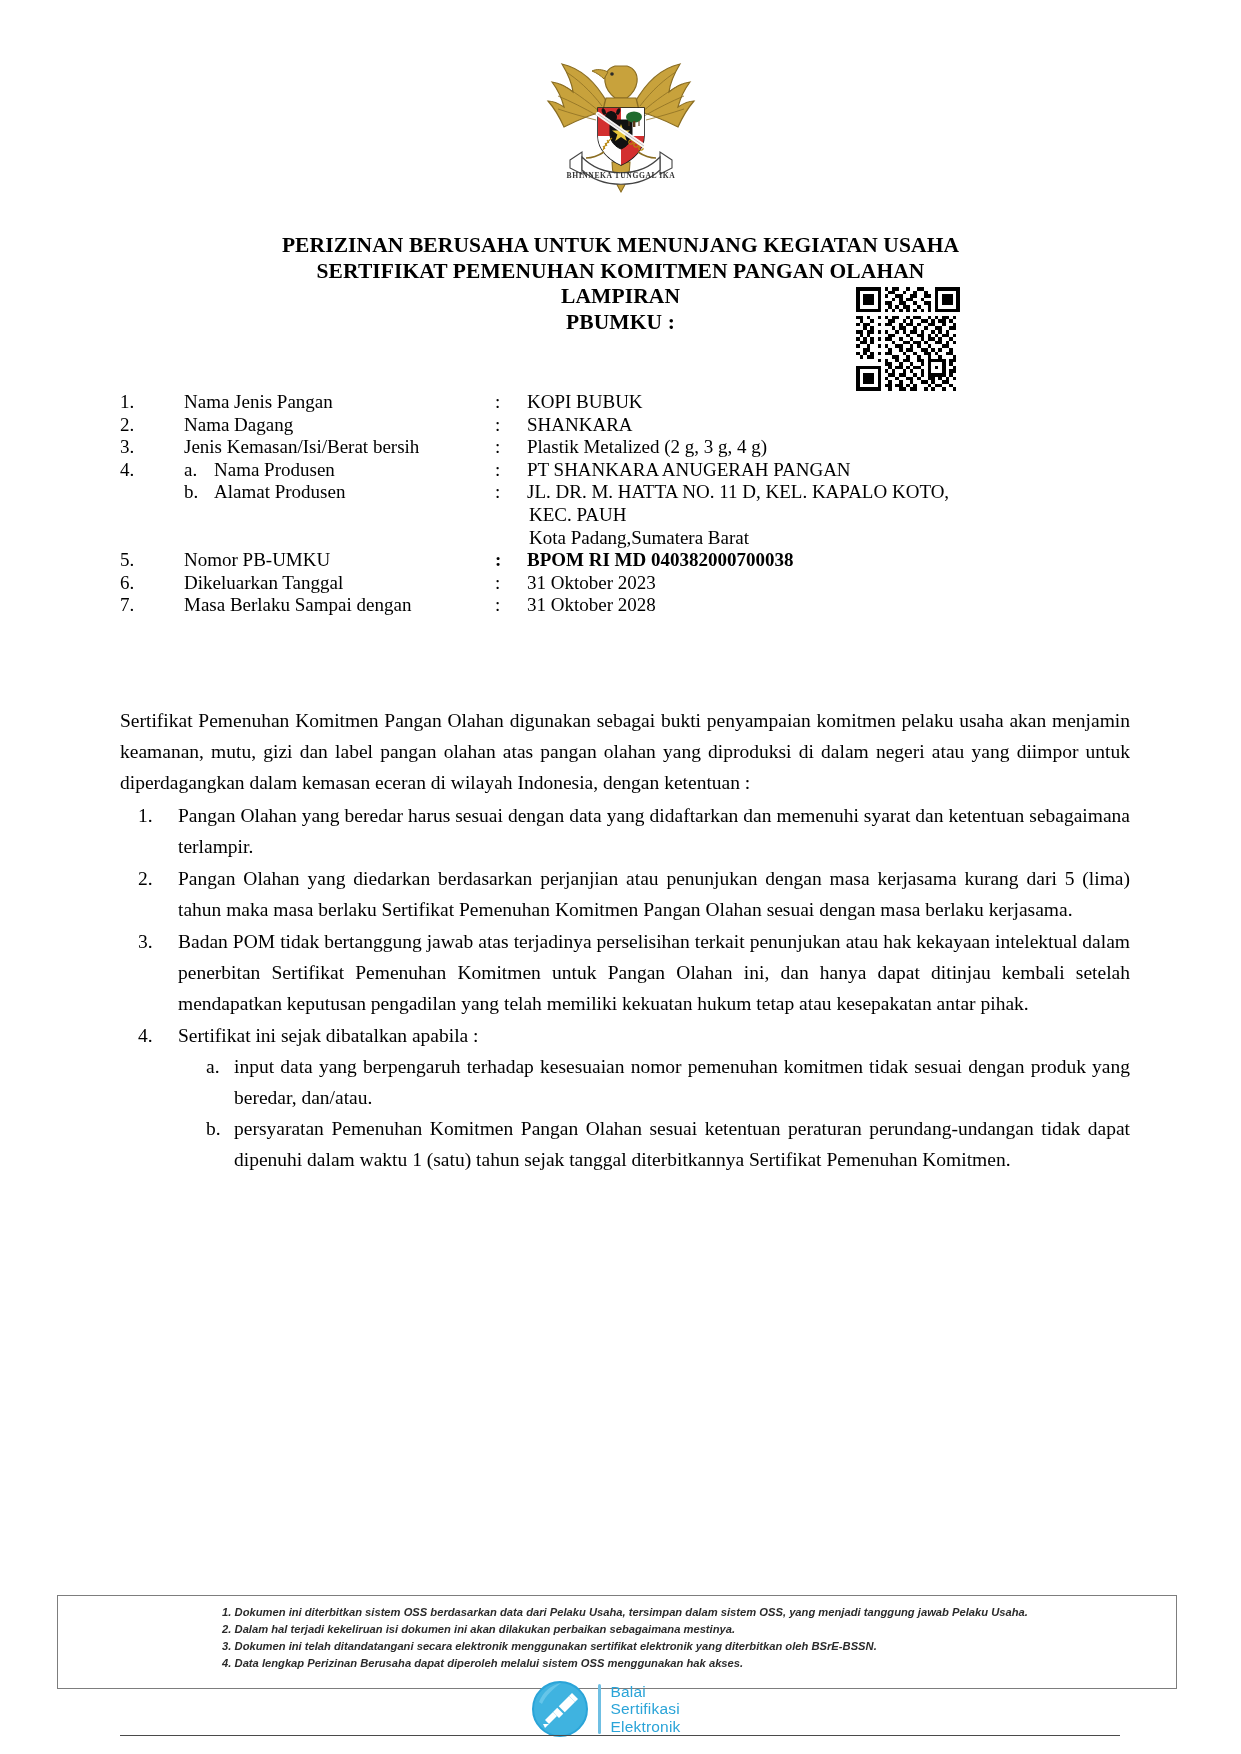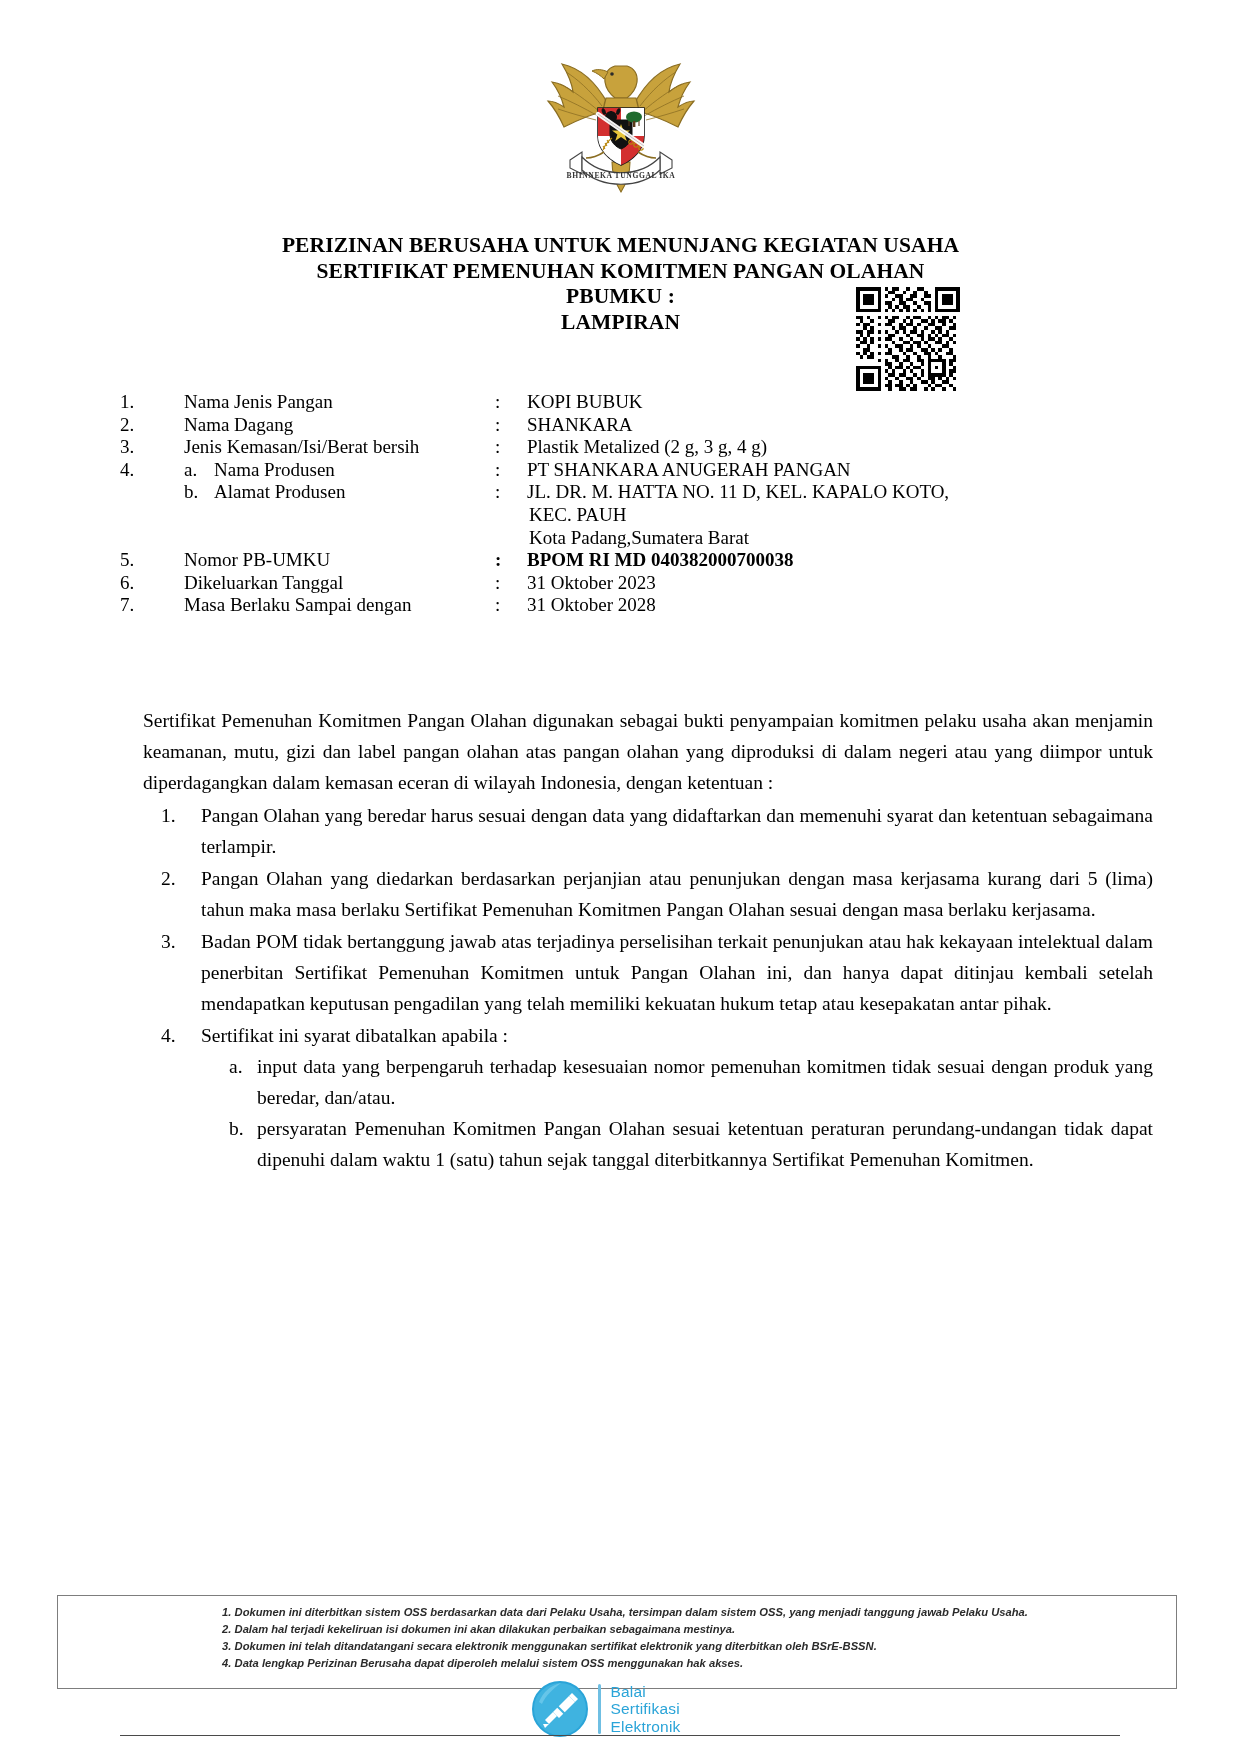--- a/index.html
+++ b/index.html
@@ -94,21 +94,20 @@
   .value-cont .pad { width: 96px; flex: 0 0 96px; }
 
   
   .body-block {
     position: absolute;
     top: 705px;
     left: 120px;
     width: 1010px;
     font-size: 19.5px;
     line-height: 31px;
-    margin-left: 23px;
   }
   .intro {
     text-align: justify;
     text-justify: inter-word;
     margin: 0 0 2px 0;
   }
   ol.main-list {
     list-style: none;
     margin: 0;
     padding: 0;
@@ -293,22 +292,22 @@
         <path d="M126 108 L114 100 L114 122 L126 116 Z" fill="#ffffff" stroke="#444" stroke-width="1.1"></path>
         <path d="M36 105 C56 126 94 126 114 105 L114 118 C94 137 56 137 36 118 Z" fill="#ffffff" stroke="#444" stroke-width="1.2"></path>
         <text x="75" y="126" font-family="'Liberation Serif', serif" font-size="7.6" font-weight="bold" text-anchor="middle" fill="#333" letter-spacing="0.6">BHINNEKA TUNGGAL IKA</text>
       </g>
     </svg>
   </div>
 
   <div class="header">
     <div class="line">PERIZINAN BERUSAHA UNTUK MENUNJANG KEGIATAN USAHA</div>
     <div class="line">SERTIFIKAT PEMENUHAN KOMITMEN PANGAN OLAHAN</div>
+    <div class="line">LAMPIRAN</div>
     <div class="line">PBUMKU :</div>
-    <div class="line">LAMPIRAN</div>
   </div>
 
   <div class="qr">
     <svg width="104" height="104" viewBox="0 0 29 29" shape-rendering="crispEdges">
       <rect width="29" height="29" fill="#ffffff"></rect>
       <g fill="#000000">
 
         <rect x="0" y="0" width="7" height="1"></rect>
           <rect x="0" y="6" width="7" height="1"></rect>
         <rect x="0" y="0" width="1" height="7"></rect>
@@ -626,21 +625,21 @@
         <span class="marker">2.</span>
         <span class="item-body">Pangan Olahan yang diedarkan berdasarkan perjanjian atau penunjukan dengan masa kerjasama kurang dari 5 (lima) tahun maka masa berlaku Sertifikat Pemenuhan Komitmen Pangan Olahan sesuai dengan masa berlaku kerjasama.</span>
       </li>
       <li>
         <span class="marker">3.</span>
         <span class="item-body">Badan POM tidak bertanggung jawab atas terjadinya perselisihan terkait penunjukan atau hak kekayaan intelektual dalam penerbitan Sertifikat Pemenuhan Komitmen untuk Pangan Olahan ini, dan hanya dapat ditinjau kembali setelah mendapatkan keputusan pengadilan yang telah memiliki kekuatan hukum tetap atau kesepakatan antar pihak.</span>
       </li>
       <li>
         <span class="marker">4.</span>
         <div class="item-body">
-          <div>Sertifikat ini syarat dibatalkan apabila :</div>
+          <div>Sertifikat ini sejak dibatalkan apabila :</div>
           <ol class="sub-list">
             <li>
               <span class="marker">a.</span>
               <span class="item-body">input data yang berpengaruh terhadap kesesuaian nomor pemenuhan komitmen tidak sesuai dengan produk yang beredar, dan/atau.</span>
             </li>
             <li>
               <span class="marker">b.</span>
               <span class="item-body">persyaratan Pemenuhan Komitmen Pangan Olahan sesuai ketentuan peraturan perundang-undangan tidak dapat dipenuhi dalam waktu 1 (satu) tahun sejak tanggal diterbitkannya Sertifikat Pemenuhan Komitmen.</span>
             </li>
           </ol>

